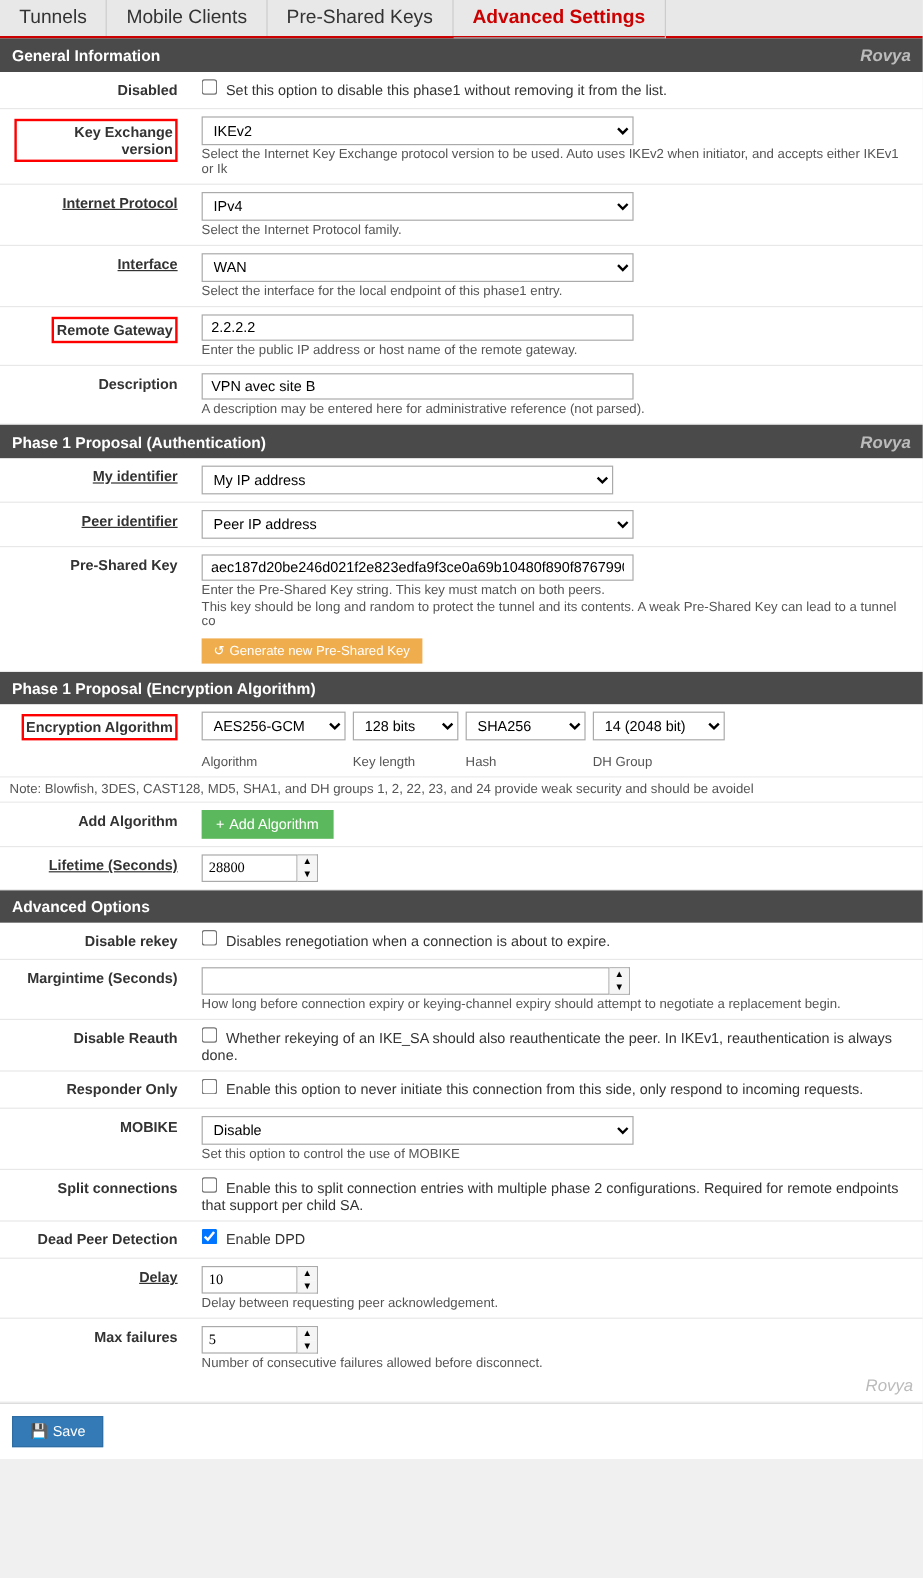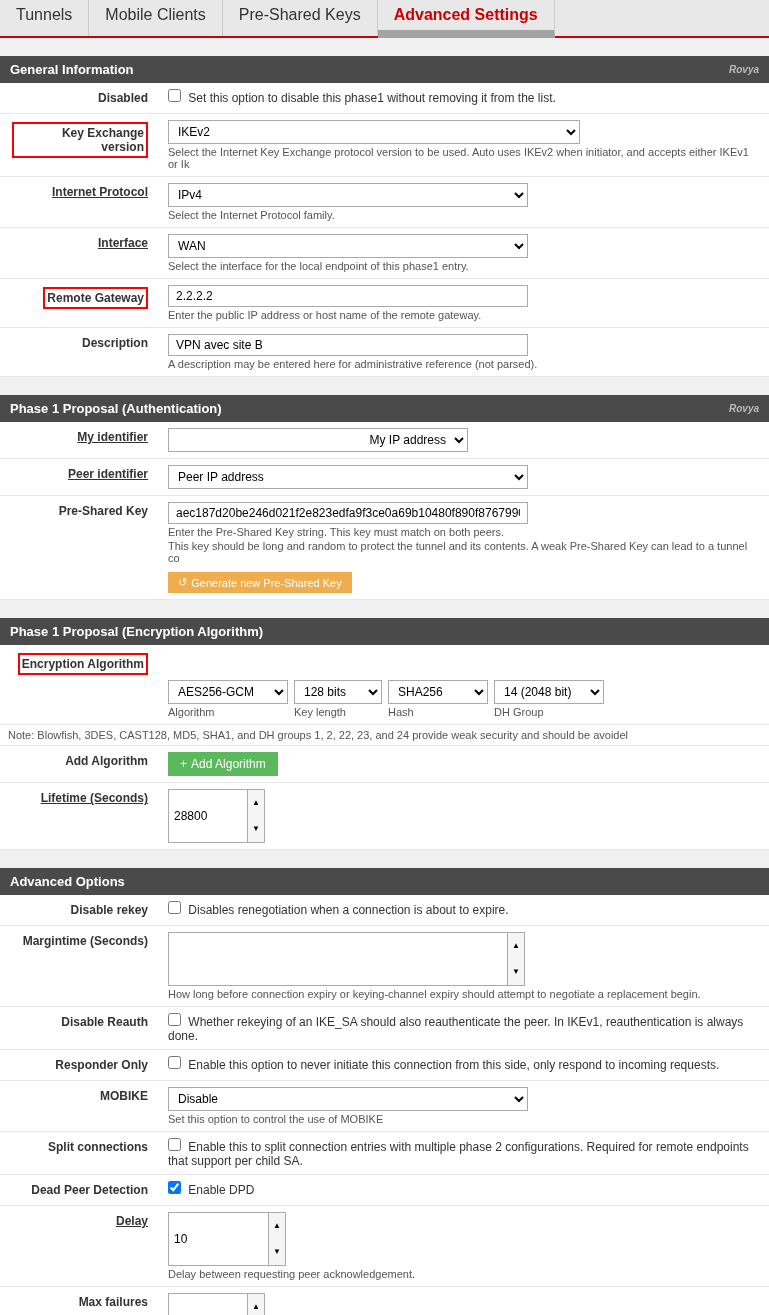--- a/index.html
+++ b/index.html
@@ -1,24 +1,24 @@
 <!DOCTYPE html>
 <html><head>
   <meta charset="utf-8">
   <style>
     * { box-sizing: border-box; margin: 0; padding: 0; }
     body { font-family: Arial, sans-serif; font-size: 12px; background: #f0f0f0; color: #333; width: 769px; }
     
     
     .tabs { display: flex; background: #e8e8e8; border-bottom: 2px solid #c00; }
     .tab { padding: 6px 16px; cursor: pointer; font-size: 16px; color: #333; text-decoration: none; border-right: 1px solid #ccc; }
-    .tab.active { color: #c00; border-bottom: 8px solid #a3a3a3; margin-bottom: -2px; font-weight: bold; }
-    
-    
-    .section-header { background: #4a4a4a; color: #fff; padding: 6px 10px; font-size: 13px; font-weight: bold; display: flex; justify-content: space-between; align-items: center; margin-top: 18px; }
+    .tab.active { color: #c00; border-bottom: 1px solid #a3a3a3; margin-bottom: -2px; font-weight: bold; }
+    
+    
+    .section-header { background: #4a4a4a; color: #fff; padding: 6px 10px; font-size: 13px; font-weight: bold; display: flex; justify-content: space-between; align-items: center; }
     
     
     .form-table { width: 100%; border-collapse: collapse; background: #fff; }
     .form-table tr { border-bottom: 1px solid #e8e8e8; }
     .form-table td.label-cell { width: 160px; text-align: right; padding: 8px 12px; vertical-align: top; font-weight: bold; font-size: 12px; color: #333; }
     .form-table td.label-cell .underline { text-decoration: underline; }
     .form-table td.control-cell { padding: 6px 8px; vertical-align: top; }
     .help-text { font-size: 11px; color: #555; margin-top: 2px; }
     
     
@@ -26,49 +26,49 @@
       border: 1px solid #aaa; padding: 3px 7px; font-size: 12px; background: #fff;
     }
     select { border: 1px solid #aaa; padding: 3px 5px; font-size: 12px; background: #fff; }
     input[type="checkbox"] { margin-right: 4px; }
     
     
     .highlight-box { border: 2px solid red; display: inline-block; padding: 2px; }
     
     
     .enc-row { display: flex; gap: 6px; align-items: flex-start; flex-wrap: wrap; }
-    .enc-col { display: flex; flex-direction: column; gap: 2px; margin-top: 29px; }
+    .enc-col { display: flex; flex-direction: column; gap: 12px; }
     .enc-label { font-size: 11px; color: #555; }
     
     
     .btn-add { background: #5cb85c; color: #fff; border: none; padding: 5px 12px; font-size: 12px; cursor: pointer; display: flex; align-items: center; gap: 4px; }
     
     
     .btn-save { background: #337ab7; color: #fff; border: 1px solid #2e6da4; padding: 5px 14px; font-size: 12px; cursor: pointer; display: flex; align-items: center; gap: 4px; }
     
     
     .btn-generate { background: #f0ad4e; color: #fff; border: none; padding: 4px 10px; font-size: 11px; cursor: pointer; margin-top: 4px; display: inline-flex; align-items: center; gap: 4px; }
     
     
     .spinbox-wrap { display: inline-flex; align-items: stretch; }
-    .spinbox-wrap input { border: 1px solid #aaa; padding: 19px 5px; font-size: 12px; width: 80px; }
+    .spinbox-wrap input { border: 1px solid #aaa; padding: 3px 5px; font-size: 12px; width: 80px; font-family: Liberation Serif, serif; }
     .spin-btns { display: flex; flex-direction: column; border: 1px solid #aaa; border-left: none; }
     .spin-btn { background: #f5f5f5; border: none; cursor: pointer; font-size: 8px; padding: 0 4px; flex: 1; line-height: 1; }
     
     
     .note-text { font-size: 11px; color: #555; padding: 4px 8px; background: #fff; border-bottom: 1px solid #e8e8e8; }
     
     
     .bottom-bar { padding: 10px; background: #fff; border-top: 1px solid #ddd; display: flex; justify-content: flex-start; }
     
     .psk-input { width: 360px; }
     .desc-input { width: 360px; }
     .gateway-input { width: 360px; }
     
-    .logo-text { font-style: italic; font-size: 10px; color: #bbb; }
+    .logo-text { font-style: italic; font-size: 14px; color: #bbb; }
   </style>
 </head>
 <body>
 
 <div class="tabs">
   <a class="tab">Tunnels</a>
   <a class="tab">Mobile Clients</a>
   <a class="tab">Pre-Shared Keys</a>
   <a class="tab active">Advanced Settings</a>
 </div>
@@ -85,21 +85,21 @@
     <td class="control-cell">
       <input type="checkbox" style="">
       <span>Set this option to disable this phase1 without removing it from the list.</span>
     </td>
   </tr>
   <tr>
     <td class="label-cell">
       <span class="highlight-box">Key Exchange version</span>
     </td>
     <td class="control-cell">
-      <select style="width:412px;">
+      <select style="width:360px;">
         <option>IKEv2</option>
       </select>
       <div class="help-text">Select the Internet Key Exchange protocol version to be used. Auto uses IKEv2 when initiator, and accepts either IKEv1 or Ik</div>
     </td>
   </tr>
   <tr>
     <td class="label-cell">
       <span class="underline">Internet Protocol</span>
     </td>
     <td class="control-cell">
@@ -144,21 +144,21 @@
   <span class="logo-text">Rovya</span>
 </div>
 
 <table class="form-table">
   <tbody>
   <tr>
     <td class="label-cell">
       <span class="underline">My identifier</span>
     </td>
     <td class="control-cell">
-      <select style="width:300px;text-align:right;">
+      <select style="width:343px;">
         <option>My IP address</option>
       </select>
     </td>
   </tr>
   <tr>
     <td class="label-cell">
       <span class="underline">Peer identifier</span>
     </td>
     <td class="control-cell">
       <select style="width:360px;">
@@ -316,21 +316,21 @@
       <input type="checkbox" id="dpd-cb" checked="" style="">
       <span>Enable DPD</span>
     </td>
   </tr>
   <tr>
     <td class="label-cell">
       <span class="underline">Delay</span>
     </td>
     <td class="control-cell">
       <div class="spinbox-wrap">
-        <input type="text" style="width: 101px;" value="10">
+        <input type="text" style="width: 80px;" value="10">
         <div class="spin-btns">
           <button class="spin-btn">▲</button>
           <button class="spin-btn">▼</button>
         </div>
       </div>
       <div class="help-text">Delay between requesting peer acknowledgement.</div>
     </td>
   </tr>
   <tr>
     <td class="label-cell">Max failures</td>

